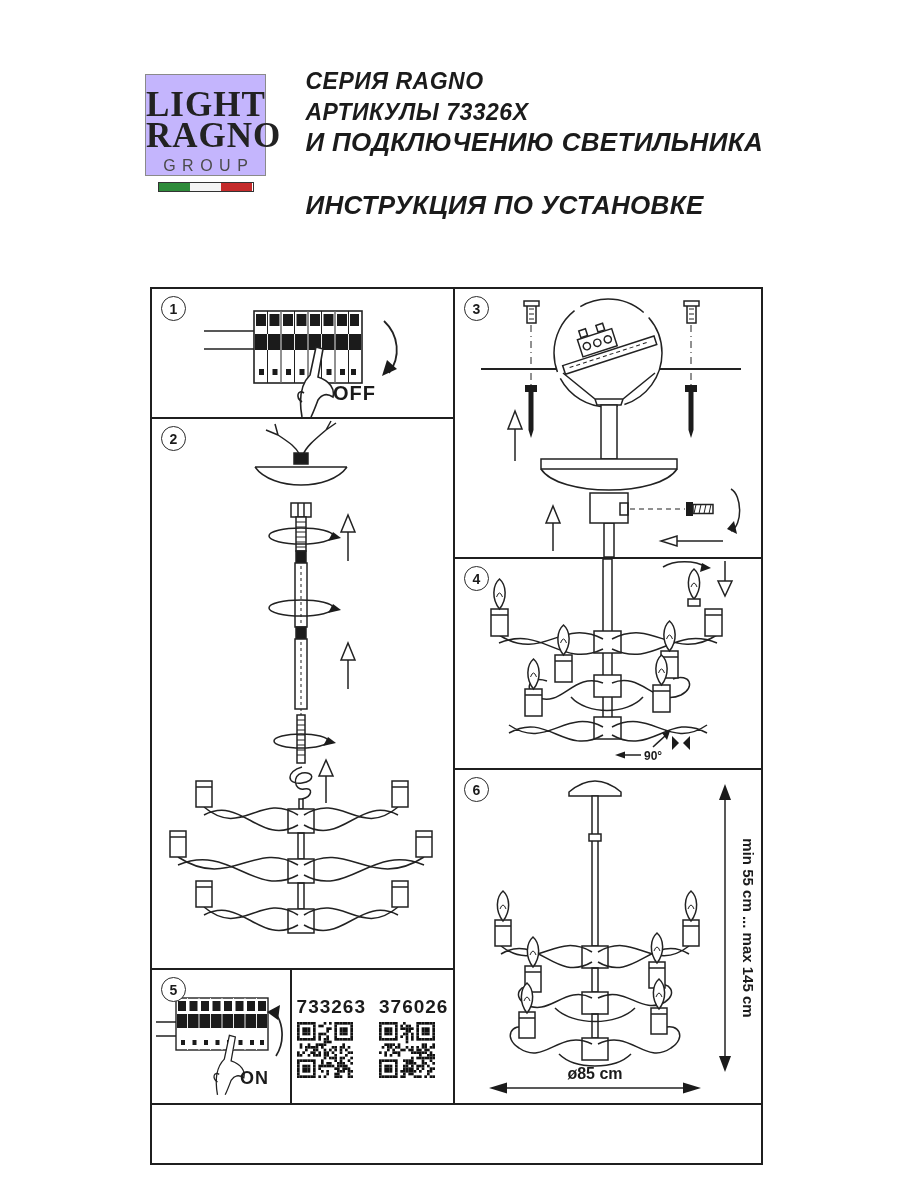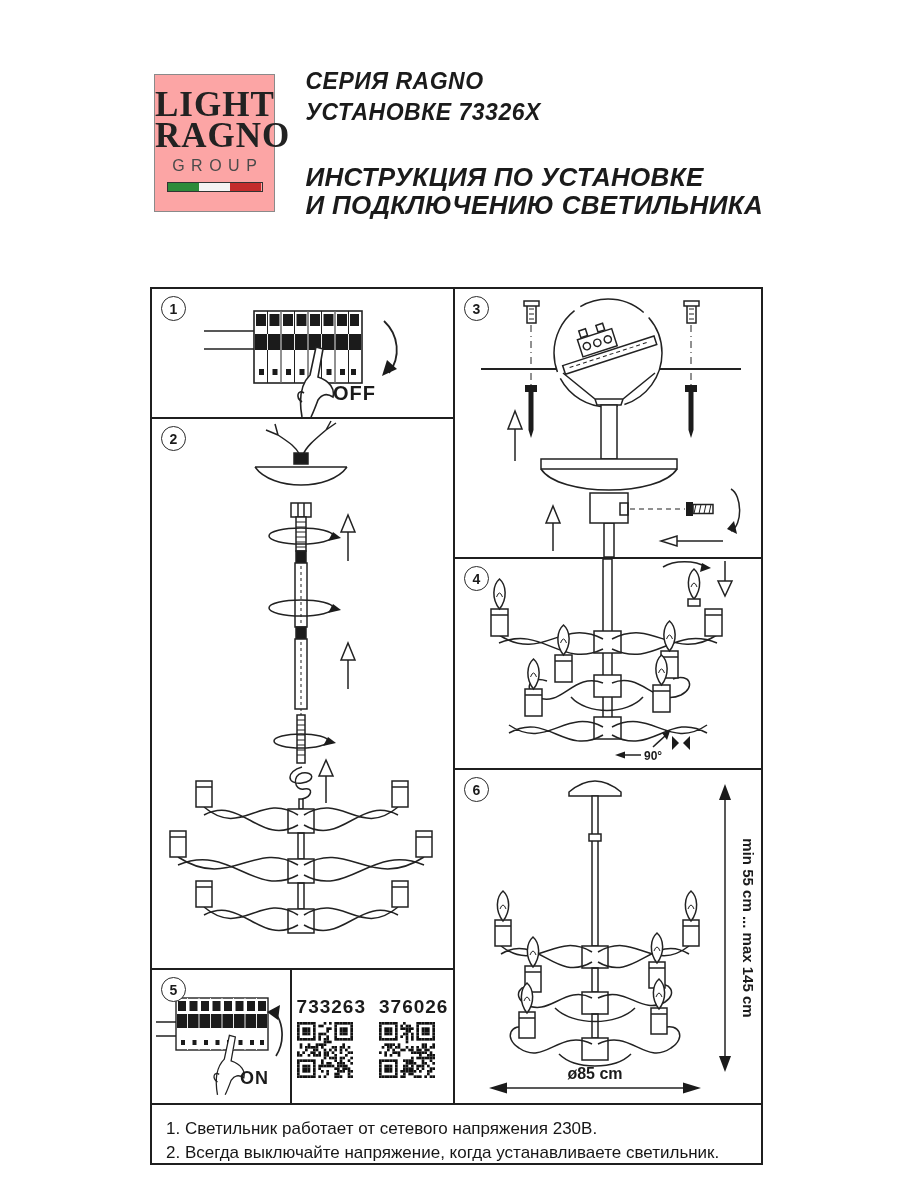--- a/index.html
+++ b/index.html
@@ -1,21 +1,21 @@
 <!DOCTYPE html>
 <html><head>
 <meta charset="utf-8">
 <style>
   html,body{margin:0;padding:0;background:#ffffff;}
   .page{position:relative;width:904px;height:1200px;background:#fff;overflow:hidden;
         font-family:"Liberation Sans",sans-serif;color:#1b1b1b;}
 
   
-  .logo{position:absolute;left:154px;top:74px;width:121px;height:138px;
-        border:1.5px solid #8a8a8a;background:#fca5a5;text-align:center;box-sizing:border-box;}
+  .logo{position:absolute;left:145px;top:74px;width:121px;height:102px;
+        border:1.5px solid #8a8a8a;background:#c4b5fd;text-align:center;box-sizing:border-box;}
   .logo .word{font-family:"Liberation Serif",serif;font-weight:bold;font-size:35px;
         line-height:31px;letter-spacing:1px;color:#222;}
   .logo .word.first{margin-top:14px;}
   .logo .group{font-size:16px;letter-spacing:6.5px;margin-right:-6.5px;color:#4a4a4a;
         margin-top:6px;font-family:"Liberation Sans",sans-serif;}
   .flag{width:96px;height:10px;margin:7px auto 0 auto;border:1px solid #333;
         display:flex;box-sizing:border-box;}
   .flag i{flex:1;}
 
   .titles{position:absolute;top:66px;right:141px;text-align:left;font-style:italic;}
@@ -52,23 +52,23 @@
     <div class="group">GROUP</div>
     <div class="flag">
       <i style="background:#2e8b3a"></i>
       <i style="background:#f4f4f4"></i>
       <i style="background:#c42b2b"></i>
     </div>
   </div>
 
   <div class="titles">
     <div class="t1">СЕРИЯ RAGNO</div>
-    <div class="t1">УСТАНОВКЕ 73326X</div>
+    <div class="t1">АРТИКУЛЫ 73326X</div>
+    <div class="t2" style="margin-top:0">И ПОДКЛЮЧЕНИЮ СВЕТИЛЬНИКА</div>
     <div class="t2">ИНСТРУКЦИЯ ПО УСТАНОВКЕ</div>
-    <div class="t2" style="margin-top:0">И ПОДКЛЮЧЕНИЮ СВЕТИЛЬНИКА</div>
   </div>
 
   <div class="board">
 
     <div class="vline" style="left:301px;top:0;width:2px;height:814px"></div>
     <div class="hline" style="left:0;top:128px;width:301px;height:2px"></div>
     <div class="hline" style="left:0;top:679px;width:301px;height:2px"></div>
     <div class="vline" style="left:138px;top:681px;width:2px;height:133px"></div>
     <div class="hline" style="left:303px;top:268px;width:306px;height:2px"></div>
     <div class="hline" style="left:303px;top:479px;width:306px;height:2px"></div>
@@ -913,20 +913,14 @@
                 <rect x="15" y="20" width="1" height="1"></rect>
                 <rect x="17" y="20" width="1" height="1"></rect>
                 <rect x="19" y="20" width="1" height="1"></rect>
                 <rect x="20" y="20" width="1" height="1"></rect>
               </g>
             </svg>
         </div>
       </div>
     </section>
 
-    <section class="panel" style="left:0;top:816px;width:609px;height:58px">
-      <div class="notes">
-        <div>1. Светильник работает от сетевого напряжения 230В.</div>
-        <div>2. Всегда выключайте напряжение, когда устанавливаете светильник.</div>
-      </div>
-    </section>
   </div>
 </div>
 
 </body></html>

